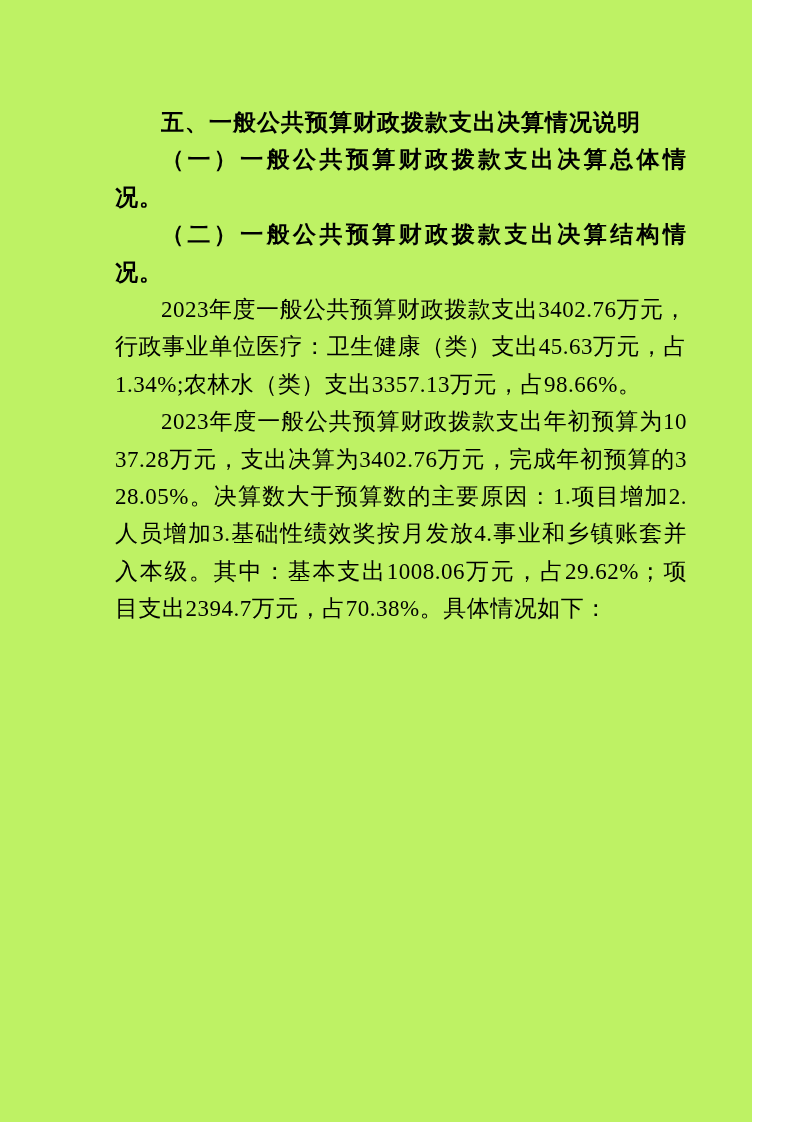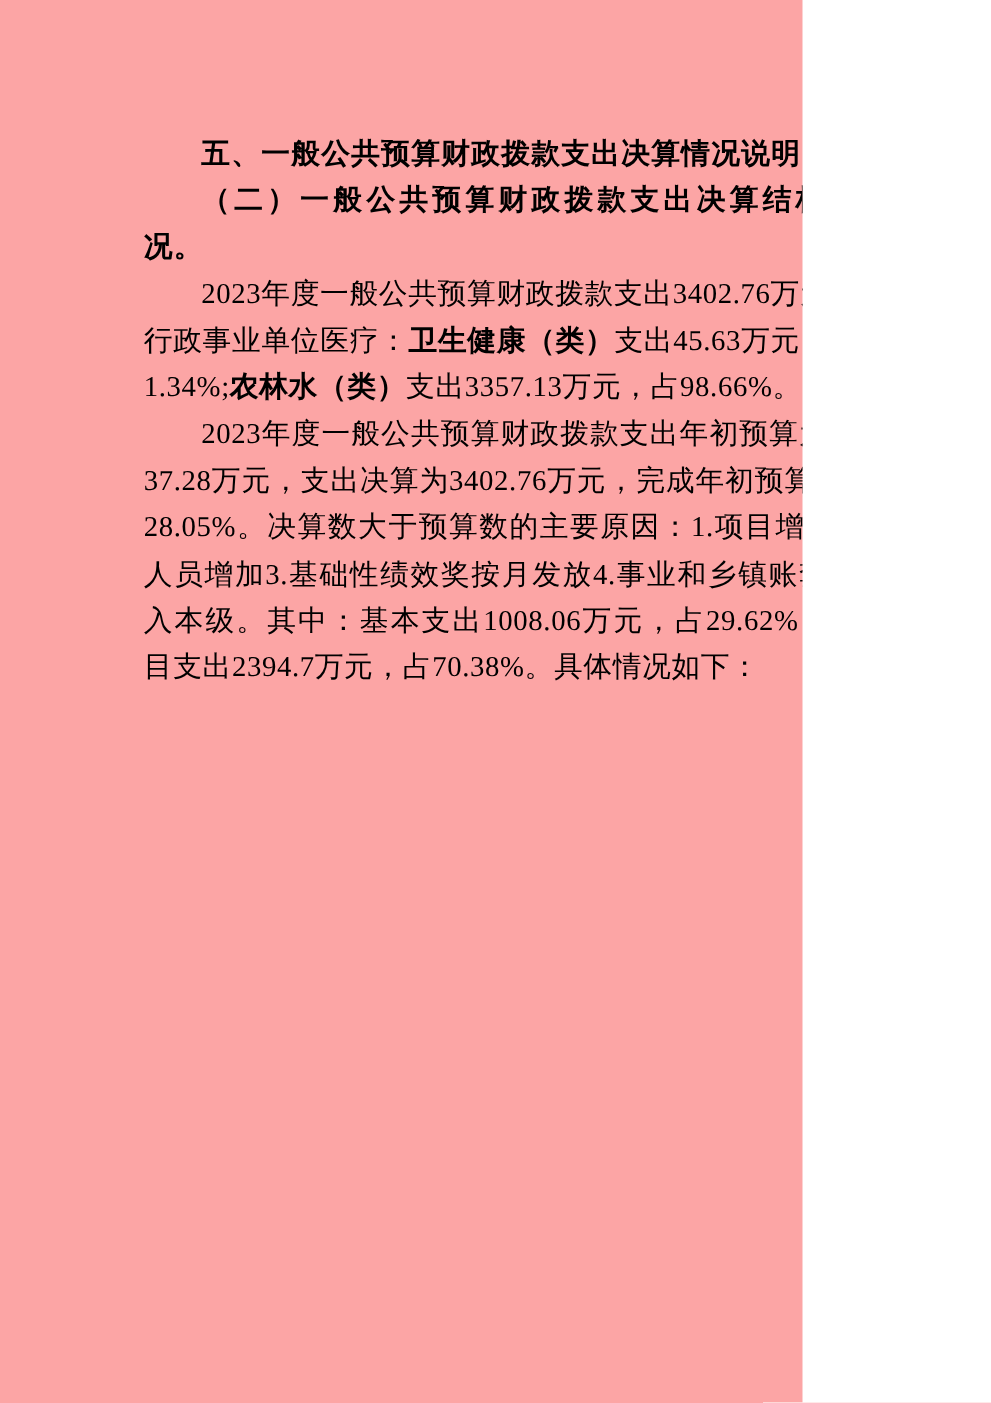--- a/index.html
+++ b/index.html
@@ -2,23 +2,23 @@
 <html><head>
 <meta charset="utf-8">
 <style>
   html, body {
     margin: 0;
     padding: 0;
     background: #ffffff;
   }
   .page {
     position: relative;
-    width: 642px;
+    width: 752px;
     height: 1122px;
-    background: #fca5a5;
+    background: #bef264;
     overflow: hidden;
   }
   .content {
     position: absolute;
     left: 115px;
     top: 104px;
     width: 572px;
     color: #000000;
     font-family: "Liberation Serif", "DejaVu Serif", serif;
     font-size: 23px;
@@ -37,31 +37,32 @@
   .doc-title {
     font-weight: 700;
     font-family: "Liberation Sans", "DejaVu Sans", sans-serif;
     letter-spacing: 1px;
   }
   .sub-heading {
     font-weight: 700;
     letter-spacing: 1px;
   }
   .b {
-    font-weight: 700;
+    font-weight: 400;
   }
 </style>
 </head>
 <body>
 
 <div class="page">
   <div class="content">
 
     <div class="heading doc-title">五、一般公共预算财政拨款支出决算情况说明</div>
 
+    <div class="heading sub-heading">（一）一般公共预算财政拨款支出决算总体情况。</div>
 
 
     <div class="heading sub-heading">（二）一般公共预算财政拨款支出决算结构情况。</div>
 
     <p><span>2023年度一般公共预算财政拨款支出3402.76万元，行政事业单位医疗：</span><span class="b">卫生健康（类）</span><span>支出45.63万元，占1.34%;</span><span class="b">农林水（类）</span><span>支出3357.13万元，占98.66%。</span></p>
 
 
     <p>2023年度一般公共预算财政拨款支出年初预算为1037.28万元，支出决算为3402.76万元，完成年初预算的328.05%。决算数大于预算数的主要原因：1.项目增加2.人员增加3.基础性绩效奖按月发放4.事业和乡镇账套并入本级。其中：基本支出1008.06万元，占29.62%；项目支出2394.7万元，占70.38%。具体情况如下：</p>
 
 

